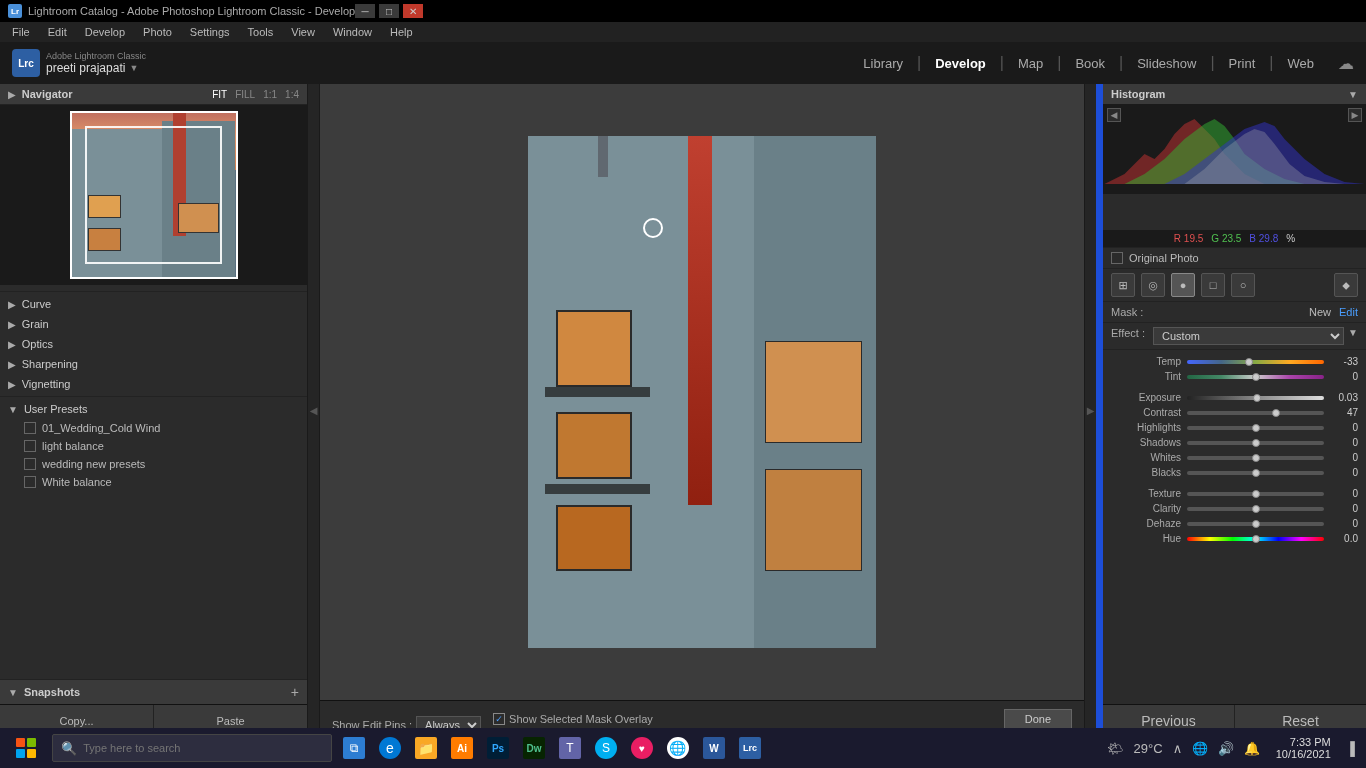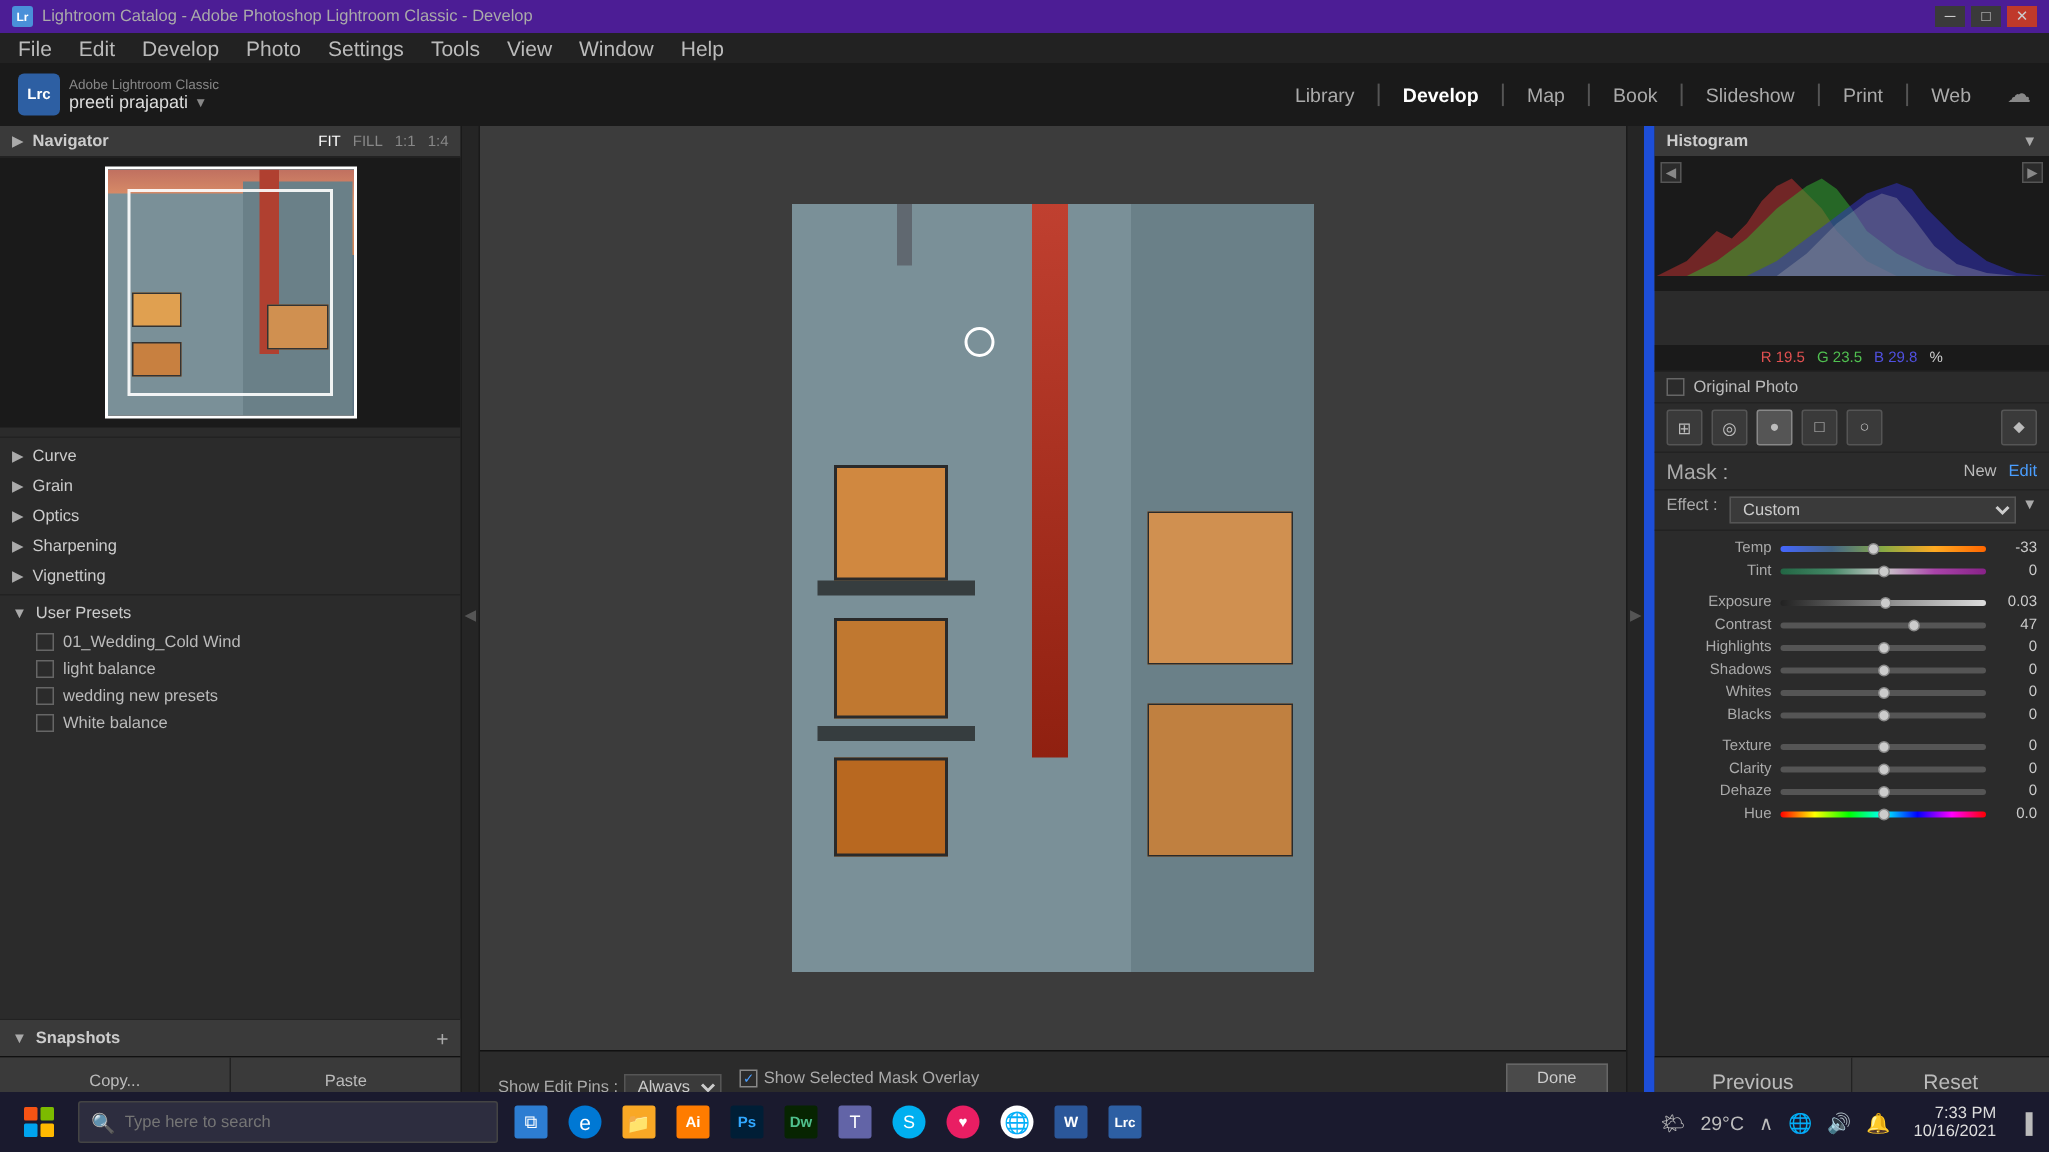--- a/index.html
+++ b/index.html
@@ -1,29 +1,29 @@
 <!DOCTYPE html>
 <html><head>
   <meta charset="utf-8">
   <style>
     * { margin: 0; padding: 0; box-sizing: border-box; }
     body { width: 1366px; height: 768px; background: #2b2b2b; font-family: 'Segoe UI', Arial, sans-serif; font-size: 11px; color: #ccc; overflow: hidden; user-select: none; }
 
     
-    #titlebar { width: 100%; height: 22px; background: #4c1d95; display: flex; align-items: center; padding: 0 8px; justify-content: space-between; }
+    #titlebar { width: 100%; height: 22px; background: #000000; display: flex; align-items: center; padding: 0 8px; }
     #titlebar-left { display: flex; align-items: center; gap: 6px; }
     #titlebar-icon { width: 14px; height: 14px; background: #4a90d9; border-radius: 2px; display: flex; align-items: center; justify-content: center; font-size: 8px; color: white; font-weight: bold; }
     #titlebar-text { font-size: 11px; color: #aaa; }
     #titlebar-controls { display: flex; gap: 4px; }
     .titlebar-btn { width: 20px; height: 14px; background: #3a3a3a; border: none; color: #ccc; font-size: 10px; cursor: pointer; display: flex; align-items: center; justify-content: center; }
     #close-btn { background: #c0392b; }
 
     
     #menubar { width: 100%; height: 20px; background: #222; display: flex; align-items: center; padding: 0 4px; gap: 2px; }
-    .menu-item { padding: 2px 8px; font-size: 14px; color: #bbb; cursor: pointer; border-radius: 2px; }
+    .menu-item { padding: 2px 8px; font-size: 11px; color: #bbb; cursor: pointer; border-radius: 2px; }
 
     
     #topnav { width: 100%; height: 42px; background: #1a1a1a; display: flex; align-items: center; padding: 0 12px; gap: 0; }
     #lrc-logo { display: flex; align-items: center; gap: 6px; margin-right: 20px; }
     #lrc-badge { width: 28px; height: 28px; background: #2d5fa3; border-radius: 4px; display: flex; align-items: center; justify-content: center; font-size: 10px; font-weight: bold; color: white; }
     #lrc-info { display: flex; flex-direction: column; }
     #lrc-brand { font-size: 9px; color: #888; }
     #lrc-user { font-size: 12px; color: #ddd; display: flex; align-items: center; gap: 4px; }
     .nav-links { display: flex; align-items: center; margin-left: auto; }
     .nav-link { padding: 4px 14px; font-size: 13px; color: #aaa; cursor: pointer; border-radius: 2px; }
@@ -99,21 +99,21 @@
     .orig-checkbox { width: 12px; height: 12px; border: 1px solid #666; margin-right: 6px; }
     #original-photo-label { font-size: 11px; color: #bbb; }
 
     
     #mask-tools { display: flex; align-items: center; padding: 4px 8px; gap: 6px; border-bottom: 1px solid #222; }
     .mask-tool-icon { width: 24px; height: 24px; background: #3a3a3a; border: 1px solid #555; cursor: pointer; display: flex; align-items: center; justify-content: center; font-size: 11px; color: #bbb; border-radius: 2px; }
     .mask-tool-icon.active { background: #555; border-color: #888; }
 
     
     #mask-row { display: flex; align-items: center; padding: 4px 8px; border-bottom: 1px solid #222; }
-    #mask-label { font-size: 14px; color: #aaa; flex: 1; }
+    #mask-label { font-size: 11px; color: #aaa; flex: 1; }
     #mask-new-btn { font-size: 11px; color: #bbb; cursor: pointer; margin-right: 8px; }
     #mask-edit-btn { font-size: 11px; color: #4a9eff; cursor: pointer; }
 
     
     #effect-row { display: flex; align-items: flex-start; padding: 4px 8px; border-bottom: 1px solid #222; }
     #effect-label { font-size: 11px; color: #aaa; margin-right: 8px; }
     #effect-select { background: #3a3a3a; border: 1px solid #555; color: #ccc; font-size: 11px; padding: 1px 4px; flex: 1; }
     .effect-dropdown-arrow { color: #aaa; margin-left: 4px; font-size: 10px; }
 
     

